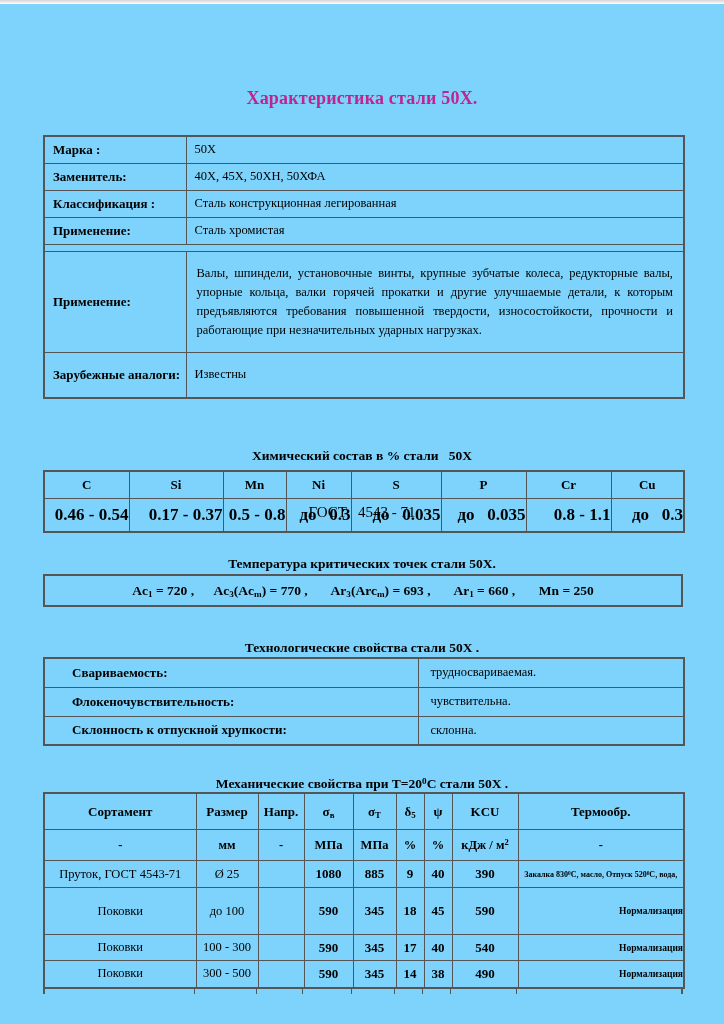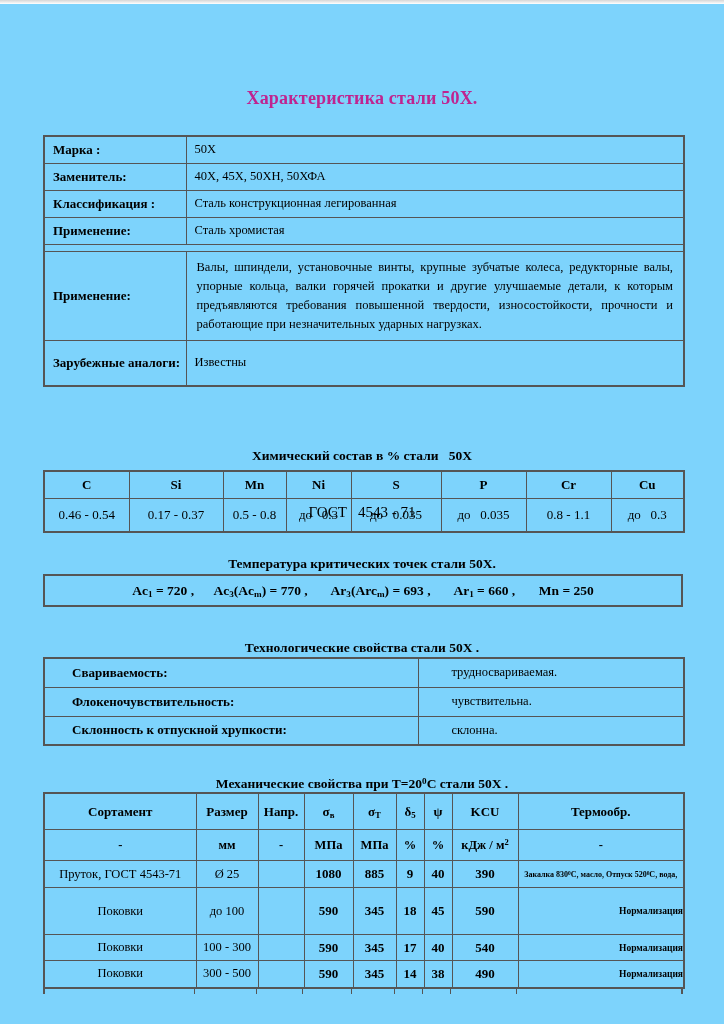--- a/index.html
+++ b/index.html
@@ -19,41 +19,41 @@
   .pre{white-space:pre;}
   sub{font-size:.68em;vertical-align:-0.25em;line-height:0;}
   sup{font-size:.68em;vertical-align:.45em;line-height:0;}
 
   
   .g-label{font-weight:bold;font-size:13px;padding:2px 4px 2px 8px;}
   .g-value{font-size:12.5px;padding:2px 8px;}
   .g-row{height:27px;}
   .g-spacer{height:7px;}
   .g-app{height:82px;}
-  .g-app .g-value{text-align:justify;line-height:19px;padding:6px 10px;font-family:Liberation Serif, serif;}
+  .g-app .g-value{text-align:justify;line-height:19px;padding:12px 10px;font-family:Liberation Serif, serif;}
   .g-foreign{height:46px;}
 
   
   .sec-head{position:absolute;left:0;width:724px;text-align:center;
     font-weight:bold;font-size:13.5px;line-height:19px;}
   .sec-subhead{font-weight:normal;font-size:15px;}
 
   
   .chem-h td{height:26px;text-align:center;font-weight:bold;font-size:13px;}
-  .chem-v td{height:32px;text-align:center;font-weight:normal;font-size:13px;}
+  .chem-v td{height:32px;text-align:right;font-weight:bold;font-size:17px;}
 
   
   .crit-box{position:absolute;left:43px;width:636px;height:29px;border:2px solid #555;
     display:flex;align-items:center;justify-content:center;
     font-weight:bold;font-size:13.5px;}
 
   
   .t-row{height:29px;}
   .t-label{font-weight:bold;font-size:13px;padding-left:27px;}
-  .t-value{font-size:12.5px;padding-left:33px;}
+  .t-value{font-size:12.5px;padding-left:12px;}
 
   
   .m-head td{height:35px;text-align:center;font-weight:bold;font-size:13px;}
   .m-units td{height:30px;text-align:center;font-weight:bold;font-size:12.5px;}
   .m-r{text-align:center;font-size:12.5px;}
   .m-r .num{font-weight:bold;font-size:13px;}
   .m-r1{height:27px;} .m-r2{height:47px;} .m-r3{height:26px;} .m-r4{height:27px;}
   .heat{font-weight:bold;font-size:9.5px;text-align:right;}
   .heat-sm{font-weight:bold;font-size:8px;white-space:nowrap;}
   .stubs{display:flex;height:5px;}

